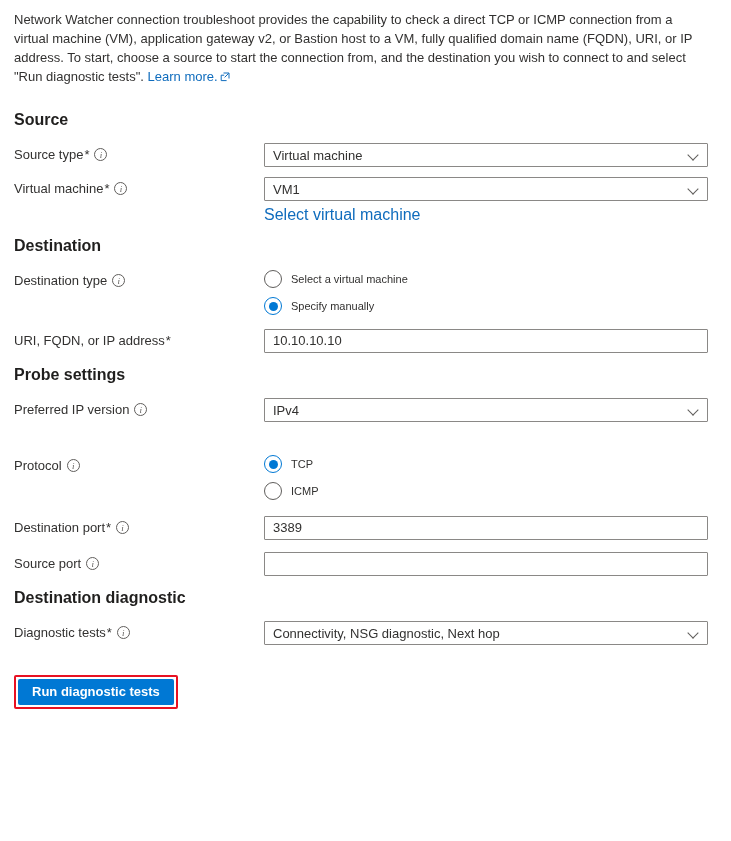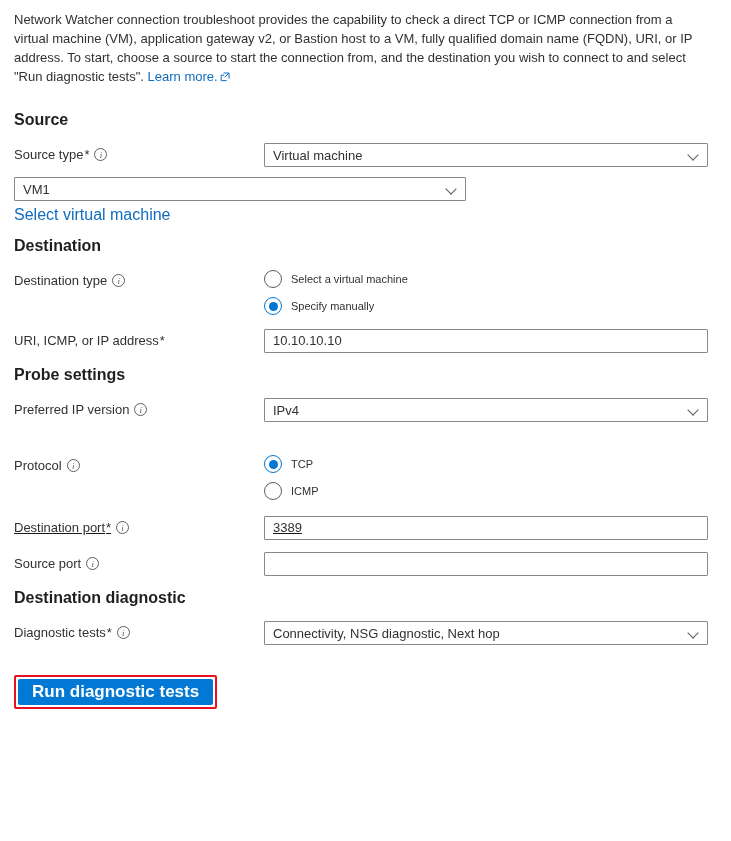--- a/index.html
+++ b/index.html
@@ -166,21 +166,21 @@
     display: inline-block;
     border: 2px solid #e81123;
     padding: 2px;
     border-radius: 2px;
   }
   .btn {
     background: #0078d4;
     color: #ffffff;
     border: none;
     font-family: "Liberation Sans", sans-serif;
-    font-size: 17px;
+    font-size: 13px;
     font-weight: bold;
     padding: 0 14px;
     height: 26px;
     line-height: 26px;
     border-radius: 2px;
     cursor: pointer;
   }
   .radio-field { flex: 1 1 auto; max-width: 452px; }
 </style>
 </head>
@@ -205,20 +205,23 @@
     </div>
     <div class="field">
       <div class="select">
         <span>Virtual machine</span>
         <span class="chev"></span>
       </div>
     </div>
   </div>
 
   <div class="row">
+    <div class="label">
+      <span>Virtual machine</span><span class="req">*</span><span class="info">i</span>
+    </div>
     <div class="field">
       <div class="select">
         <span>VM1</span>
         <span class="chev"></span>
       </div>
       <div class="sublink">
         <a class="link">Select virtual machine</a>
       </div>
     </div>
   </div>
@@ -239,21 +242,21 @@
         <div class="radio-item">
           <span class="radio checked"></span>
           <span class="radio-label">Specify manually</span>
         </div>
       </div>
     </div>
   </div>
 
   <div class="row" style="margin-top:14px;">
     <div class="label">
-      <span>URI, ICMP, or IP address</span><span class="req">*</span>
+      <span>URI, FQDN, or IP address</span><span class="req">*</span>
     </div>
     <div class="field">
       <div class="textbox">10.10.10.10</div>
     </div>
   </div>
 
   
   <h2 class="section">Probe settings</h2>
 
   <div class="row">
@@ -279,21 +282,21 @@
           <span class="radio-label">TCP</span>
         </div>
         <div class="radio-item">
           <span class="radio"></span>
           <span class="radio-label">ICMP</span>
         </div>
       </div>
     </div>
   </div>
 
-  <div class="row" style="margin-top:16px;text-decoration:underline;">
+  <div class="row" style="margin-top:16px;">
     <div class="label">
       <span>Destination port</span><span class="req">*</span><span class="info">i</span>
     </div>
     <div class="field">
       <div class="textbox">3389</div>
     </div>
   </div>
 
   <div class="row" style="margin-top:12px;">
     <div class="label">

